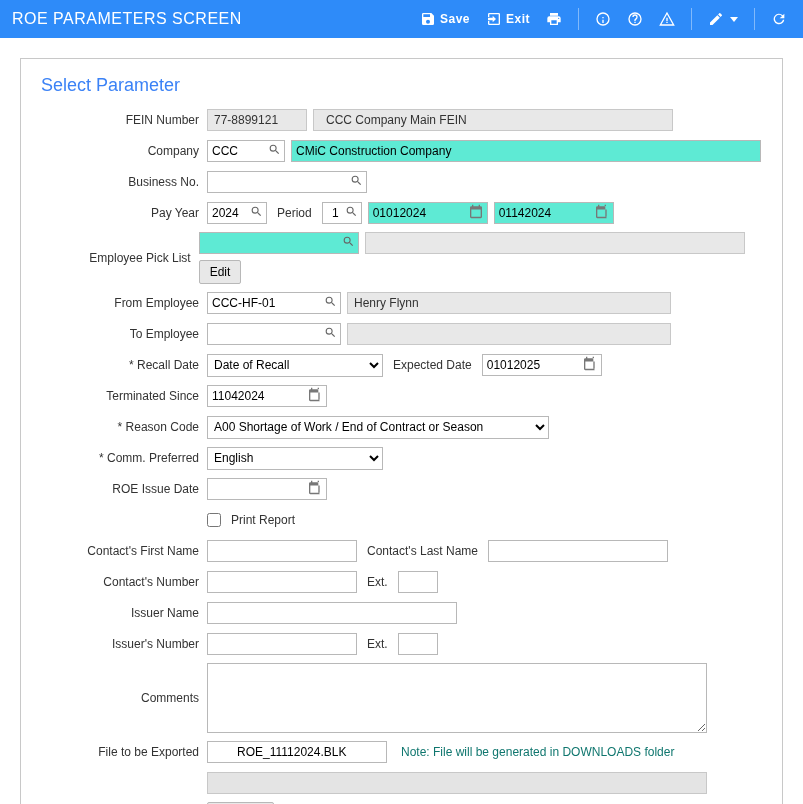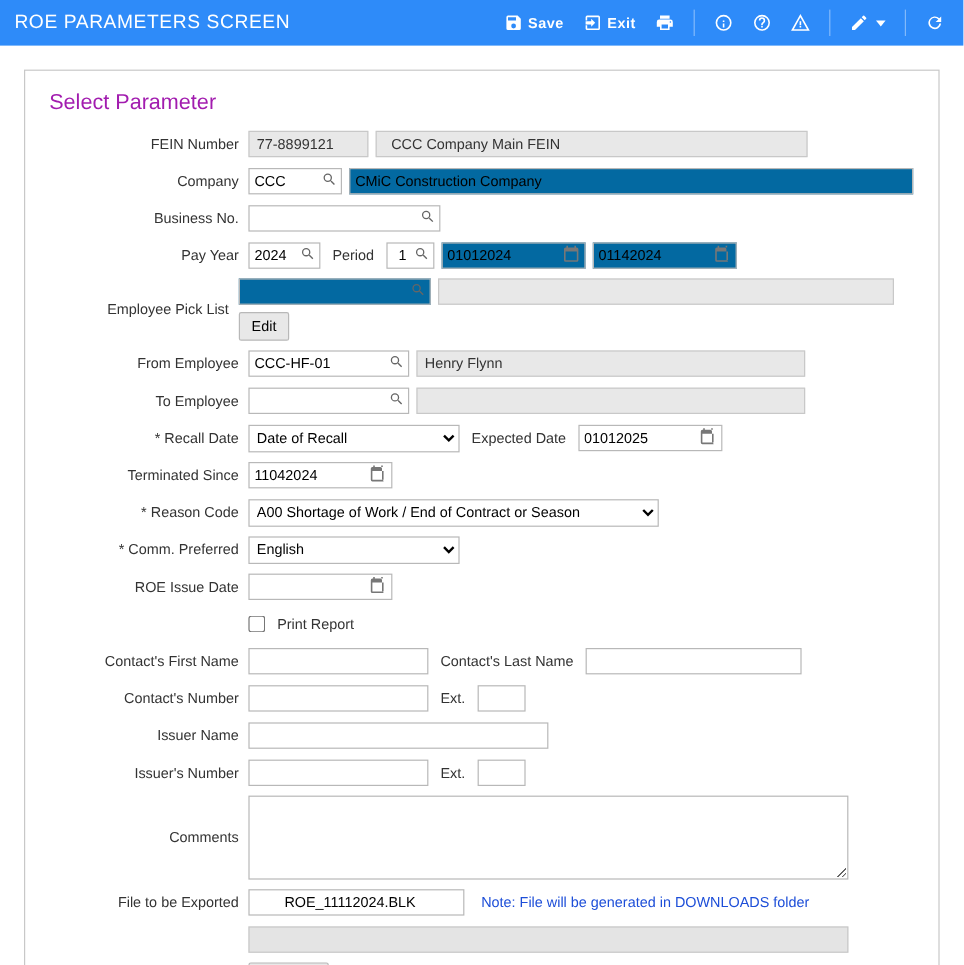--- a/index.html
+++ b/index.html
@@ -18,30 +18,30 @@
     }
     .titlebar-title { flex: 1; }
     .titlebar-actions { display: flex; align-items: center; gap: 8px; }
     .titlebar-btn { display: flex; align-items: center; gap: 4px; color: #fff; font-size: 12px; font-weight: bold; cursor: pointer; padding: 4px; text-align: center; }
     .titlebar-icon { width: 16px; height: 16px; fill: #fff; }
     .titlebar-sep { width: 1px; height: 22px; background: rgba(255,255,255,0.4); margin: 0 4px; }
     .chevron-down { width: 0; height: 0; border-left: 4px solid transparent; border-right: 4px solid transparent; border-top: 5px solid #fff; margin-left: 2px; }
     
     .page-body { padding: 20px; }
     .form-panel { border: 1px solid #c8c8c8; padding: 16px 20px 20px 20px; }
-    .panel-title { color: #a21caf; font-size: 18px; font-weight: normal; margin-bottom: 12px; }
+    .panel-title { color: #3b82f6; font-size: 18px; font-weight: normal; margin-bottom: 12px; }
     
     .form-row { display: flex; align-items: center; margin-bottom: 7px; min-height: 24px; }
     .label-col { width: 166px; text-align: right; padding-right: 8px; color: #333; }
     .fields-col { display: flex; align-items: center; gap: 6px; flex-wrap: wrap; }
     .inline-label { color: #333; padding: 0 4px; }
     .req::before { content: "* "; color: #333; }
     
     .txt-input { border: 1px solid #b8b8b8; height: 22px; padding: 2px 4px; font-size: 12px; font-family: inherit; background: #fff; }
-    .txt-input.ro { background: #0369a1; }
+    .txt-input.ro { background: #5eead4; }
     .txt-input.w60 { width: 60px; }
     .txt-input.w40 { width: 40px; }
     .txt-input.w120 { width: 120px; }
     .txt-input.w150 { width: 150px; }
     .txt-input.w180 { width: 180px; padding-left: 29px; }
     .txt-input.w250 { width: 250px; }
     .txt-input.w470 { width: 470px; }
     
     .lov-wrap { position: relative; display: inline-block; }
     .lov-wrap .txt-input { padding-right: 22px; }
@@ -51,21 +51,21 @@
     .date-wrap { position: relative; display: inline-block; }
     .date-wrap .txt-input { padding-right: 24px; }
     .date-icon { position: absolute; right: 4px; top: 50%; transform: translateY(-50%); pointer-events: none; }
     .date-icon svg { width: 16px; height: 16px; fill: #777; }
     
     select.txt-select { border: 1px solid #b8b8b8; height: 23px; font-size: 12px; font-family: inherit; background: #fff; padding: 1px 2px; }
     
     textarea.txt-area { border: 1px solid #b8b8b8; width: 500px; height: 70px; padding: 4px; font-size: 12px; font-family: inherit; resize: both; }
     
     .btn { border: 1px solid #b8b8b8; background: #e8e8e8; padding: 4px 10px; font-size: 12px; font-family: inherit; cursor: pointer; border-radius: 2px; }
-    .note { color: #1d4ed8; font-size: 12px; padding-left: 8px; }
+    .note { color: #0f766e; font-size: 12px; padding-left: 8px; }
     .checkbox-wrap { display: flex; align-items: center; gap: 10px; }
     .checkbox-wrap input[type=checkbox] { width: 14px; height: 14px; }
     .disp-box { border: 1px solid #c8c8c8; background: #e8e8e8; height: 22px; padding: 3px 6px; font-size: 12px; display: inline-block; }
     .disp-box.w100 { width: 100px; }
     .disp-box.w320 { width: 324px; }
     .disp-box.w360 { width: 360px; padding-left: 12px; }
     .btn-stack { display: flex; flex-direction: column; gap: 6px; align-items: flex-start; }
     .full-disp { width: 500px; height: 22px; background: #e4e4e4; border: 1px solid #c8c8c8; }
   </style>
 </head>

